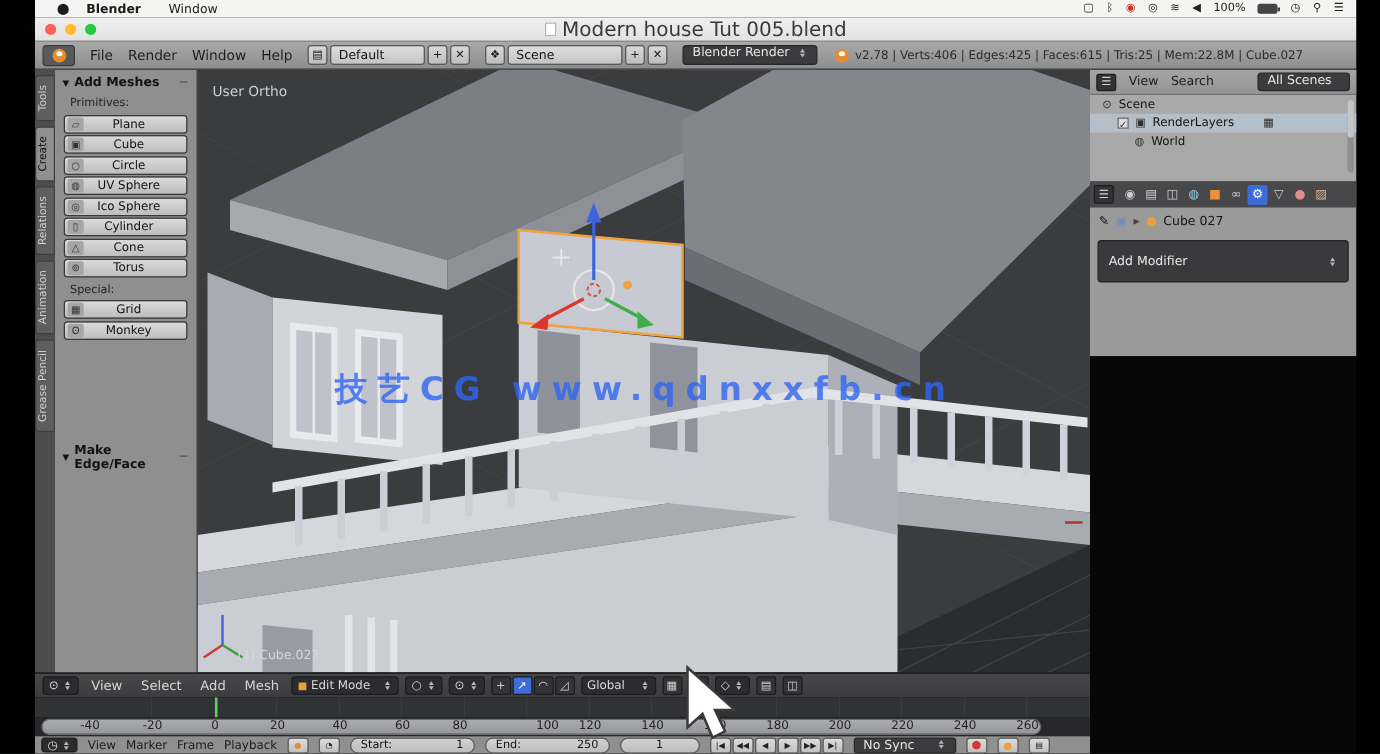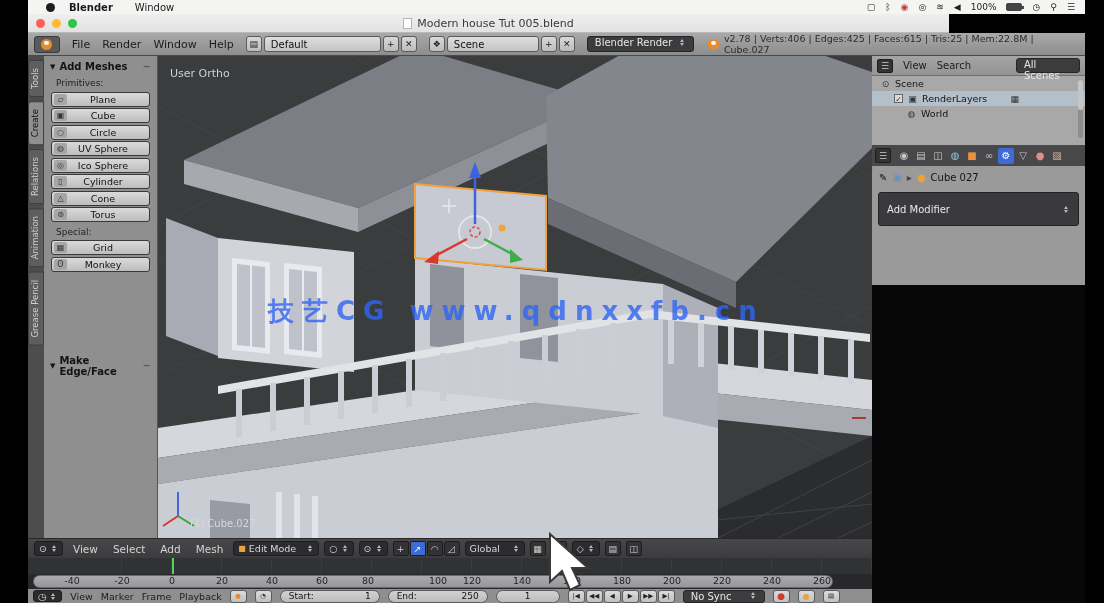--- a/index.html
+++ b/index.html
@@ -9,21 +9,21 @@
   .row{display:flex;align-items:center}
   
   .macbar{left:28px;top:0;width:1057px;height:14px;background:#f4f4f2;font-size:10px;color:#1a1a1a;display:flex;align-items:center;padding:0 10px}
   .macbar .apple{width:9px;height:9px;border-radius:50%;background:#1c1c1e;margin:0 14px 0 8px}
   .macmenu{margin-right:22px}
   .macmenu.b{font-weight:bold}
   .macright{margin-left:auto;display:flex;align-items:center;gap:10px;font-size:9px;color:#222}
   .battery{width:16px;height:8px;border:1px solid #444;border-radius:2px;background:#444;position:relative}
   .battery:after{content:"";position:absolute;right:-3px;top:2px;width:2px;height:3px;background:#444}
   
-  .titlebar{left:28px;top:14px;width:921px;height:19px;background:linear-gradient(#efefef,#e2e2e2);border-bottom:1px solid #b9b9b9;display:flex;align-items:center;font-size:11px;color:#3a3a3a}
+  .titlebar{left:28px;top:14px;width:1057px;height:19px;background:linear-gradient(#efefef,#e2e2e2);border-bottom:1px solid #b9b9b9;display:flex;align-items:center;font-size:16px;color:#3a3a3a}
   .tl{width:9px;height:9px;border-radius:50%;margin-right:7px}
   .title-center{position:absolute;left:0;right:0;display:flex;justify-content:center;align-items:center;gap:5px}
   .docicon{width:9px;height:11px;background:#fff;border:1px solid #b5b5b5}
   
   .infoheader{left:28px;top:33px;width:1057px;height:23px;background:linear-gradient(#a9a9a9,#8d8d8d);border-bottom:1px solid #4a4a4a;display:flex;align-items:center;gap:12px;padding:0 6px;font-size:11px;color:#1d1d1d}
   .logochip{width:26px;height:17px;background:#5a5a5a;border:1px solid #3a3a3a;border-radius:3px;display:flex;align-items:center;justify-content:center}
   .blogo{width:11px;height:11px;border-radius:50%;background:#e78b2d;position:relative}
   .blogo:after{content:"";position:absolute;left:3px;top:2px;width:5px;height:4px;border-radius:50%;background:#fff}
   .lightfield{background:linear-gradient(#dedede,#c4c4c4);border:1px solid #5a5a5a;border-radius:3px;height:16px;display:flex;align-items:center;padding:0 6px;font-size:10px;color:#111}
   .sqbtn{width:16px;height:16px;background:linear-gradient(#d8d8d8,#bdbdbd);border:1px solid #5a5a5a;border-radius:3px;font-size:9px;display:flex;align-items:center;justify-content:center;color:#222}
@@ -112,21 +112,21 @@
 <div class="abs infoheader">
   <span class="logochip">
       <span class="blogo"></span>
     </span>
   <span>File</span>
   <span>Render</span>
   <span>Window</span>
   <span>Help</span>
   <span class="row" style="gap:2px">
     <span class="sqbtn">▤</span>
-    <span class="lightfield" style="width:117px">Default</span>
+    <span class="lightfield" style="width:76px">Default</span>
     <span class="sqbtn">+</span>
     <span class="sqbtn">✕</span>
   </span>
   <span class="row" style="gap:2px">
     <span class="sqbtn">❖</span>
     <span class="lightfield" style="width:92px">Scene</span>
     <span class="sqbtn">+</span>
     <span class="sqbtn">✕</span>
   </span>
   <span class="darkfield" style="width:108px">
@@ -301,21 +301,21 @@
   <text x="32" y="471" font-size="10" fill="#d8d8d8">(1) Cube.027</text>
 </svg>
 </div>
 
 <div class="abs rightpanel">
   <div class="outliner">
     <div class="outhdr">
       <span class="mchip" style="height:14px">☰</span>
       <span>View</span>
       <span>Search</span>
-      <span class="darkfield" style="margin-left:auto;width:64px;height:15px">
+      <span class="darkfield" style="margin-left:auto;width:74px;height:15px">
         <span>All Scenes</span>
       </span>
     </div>
     <div class="outrow">
       <span class="oicon">⊙</span>
       <span>Scene</span>
     </div>
     <div class="outrow" style="padding-left:22px;background:#b3bfc9">
       <span class="oicon" style="font-size:8px;border:1px solid #666;background:#dcdcdc;width:9px;height:9px;line-height:9px">✓</span>
       <span class="oicon">▣</span>

